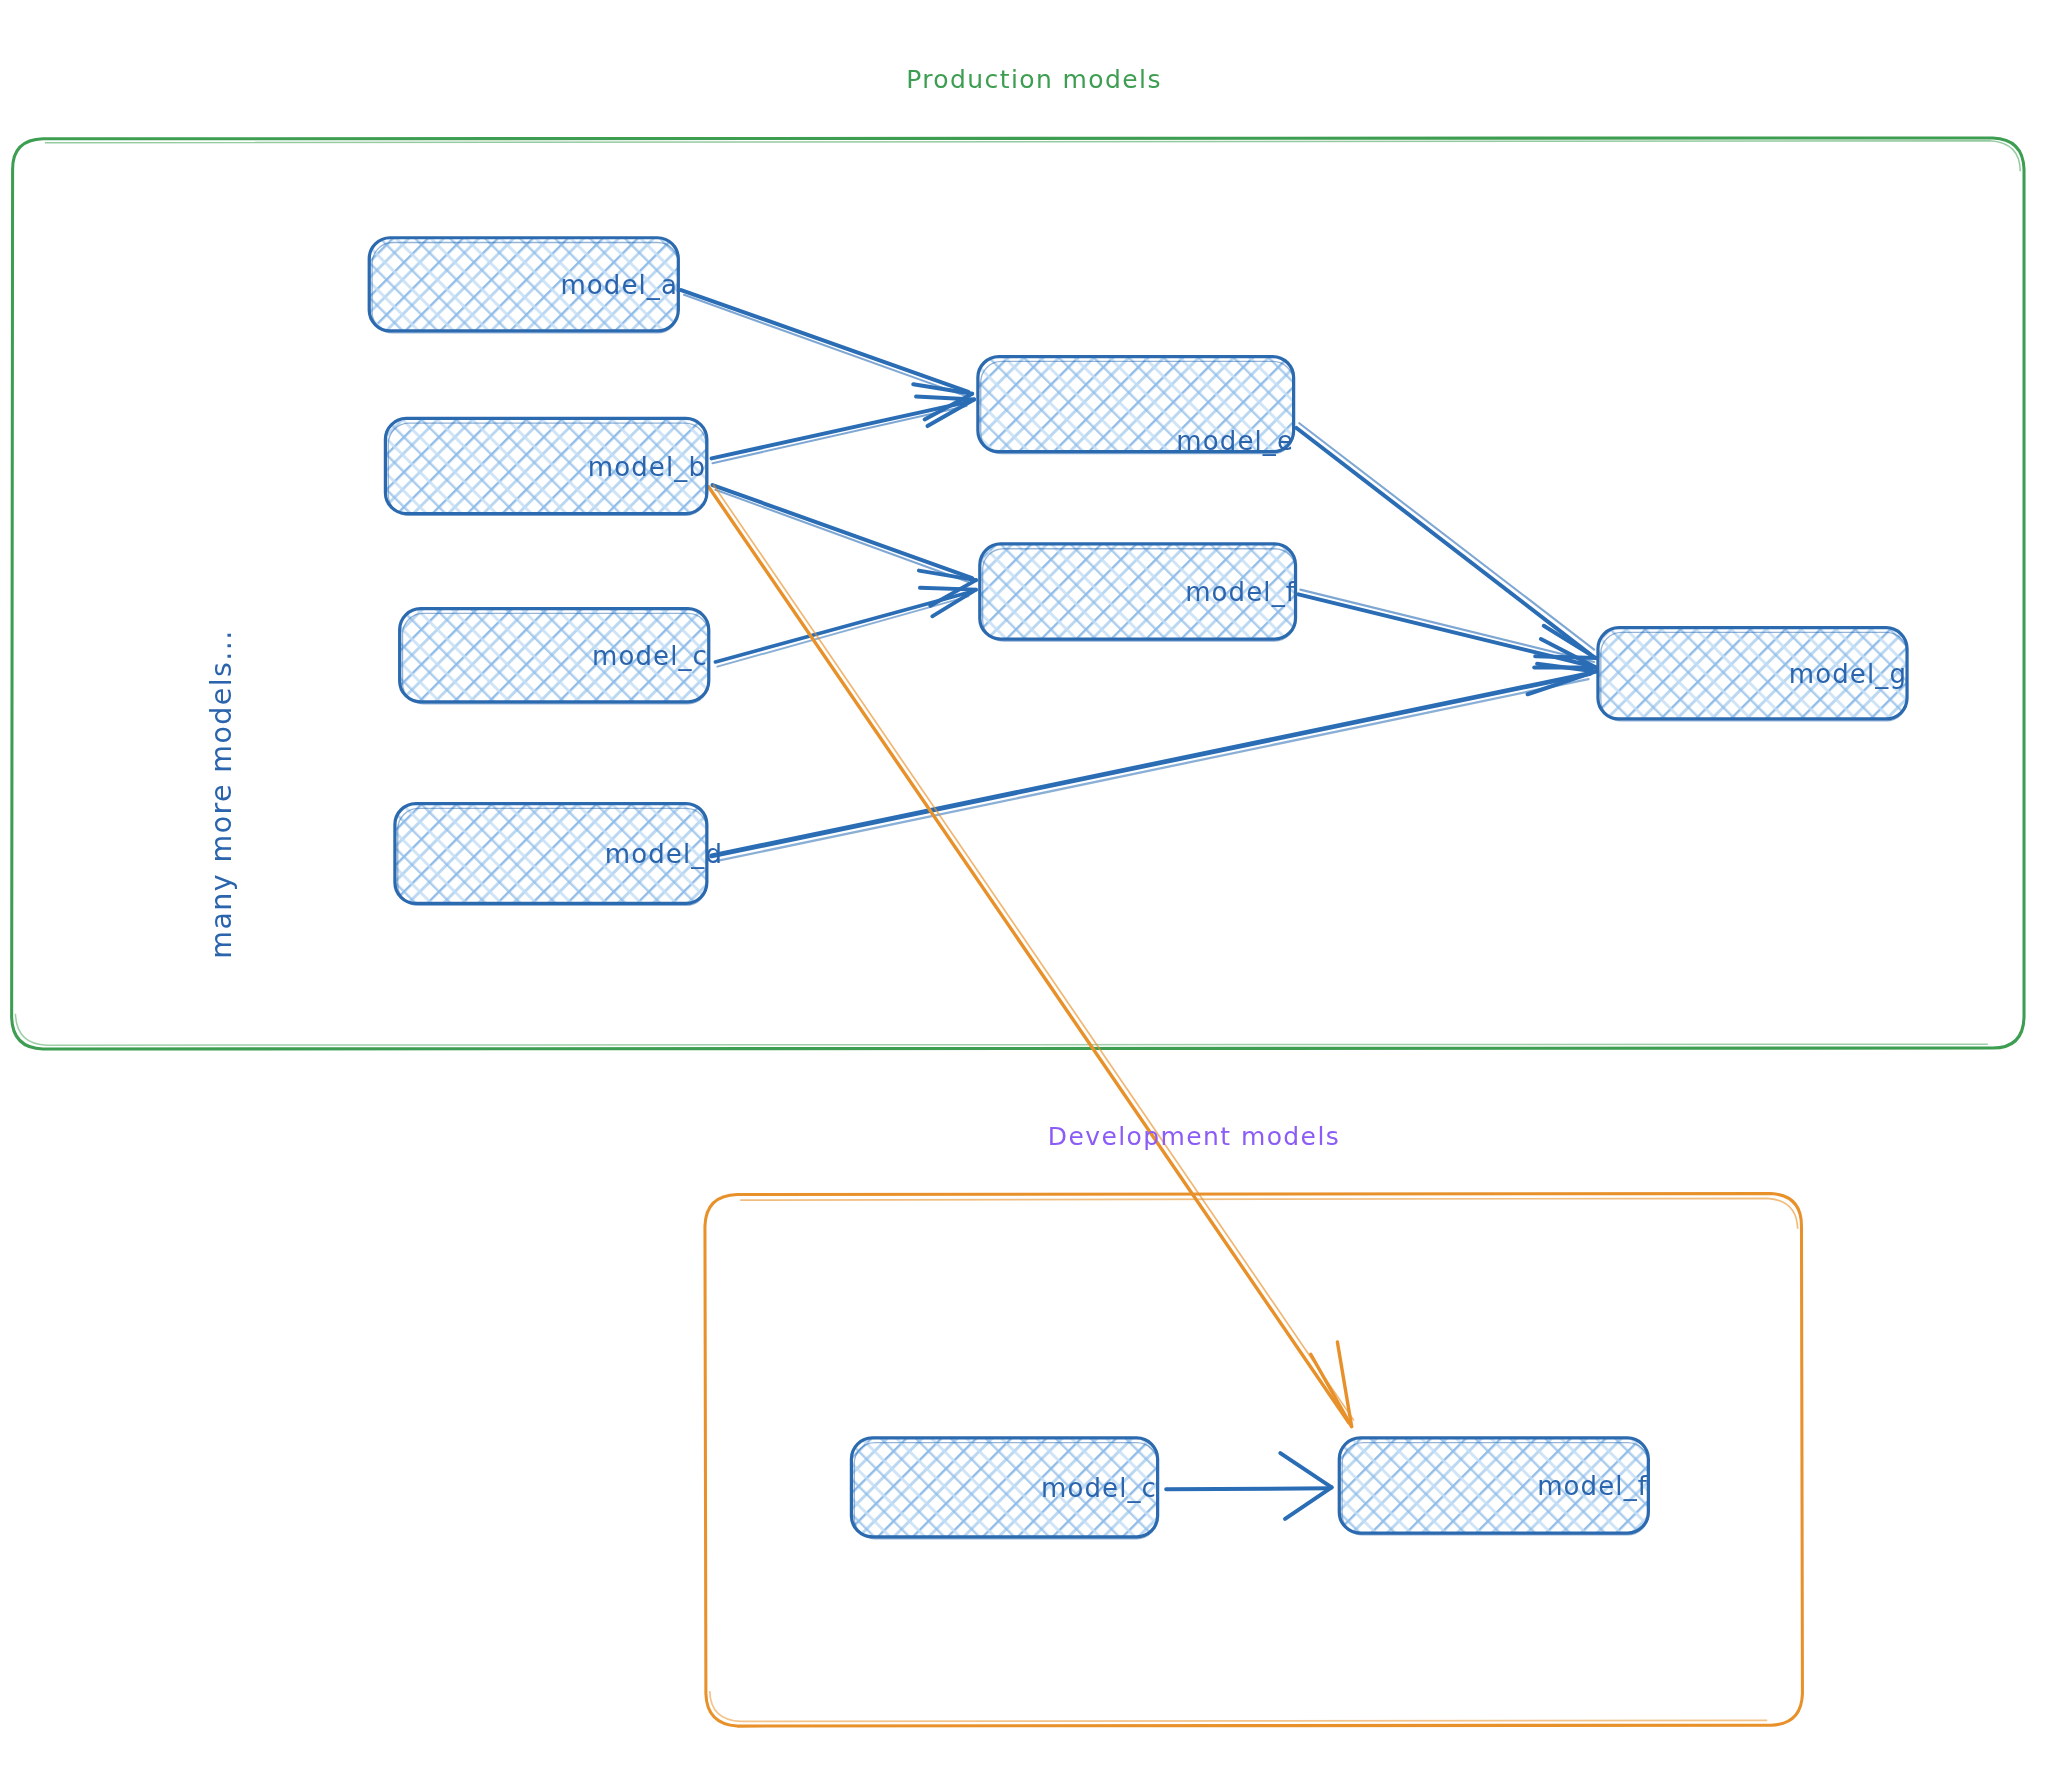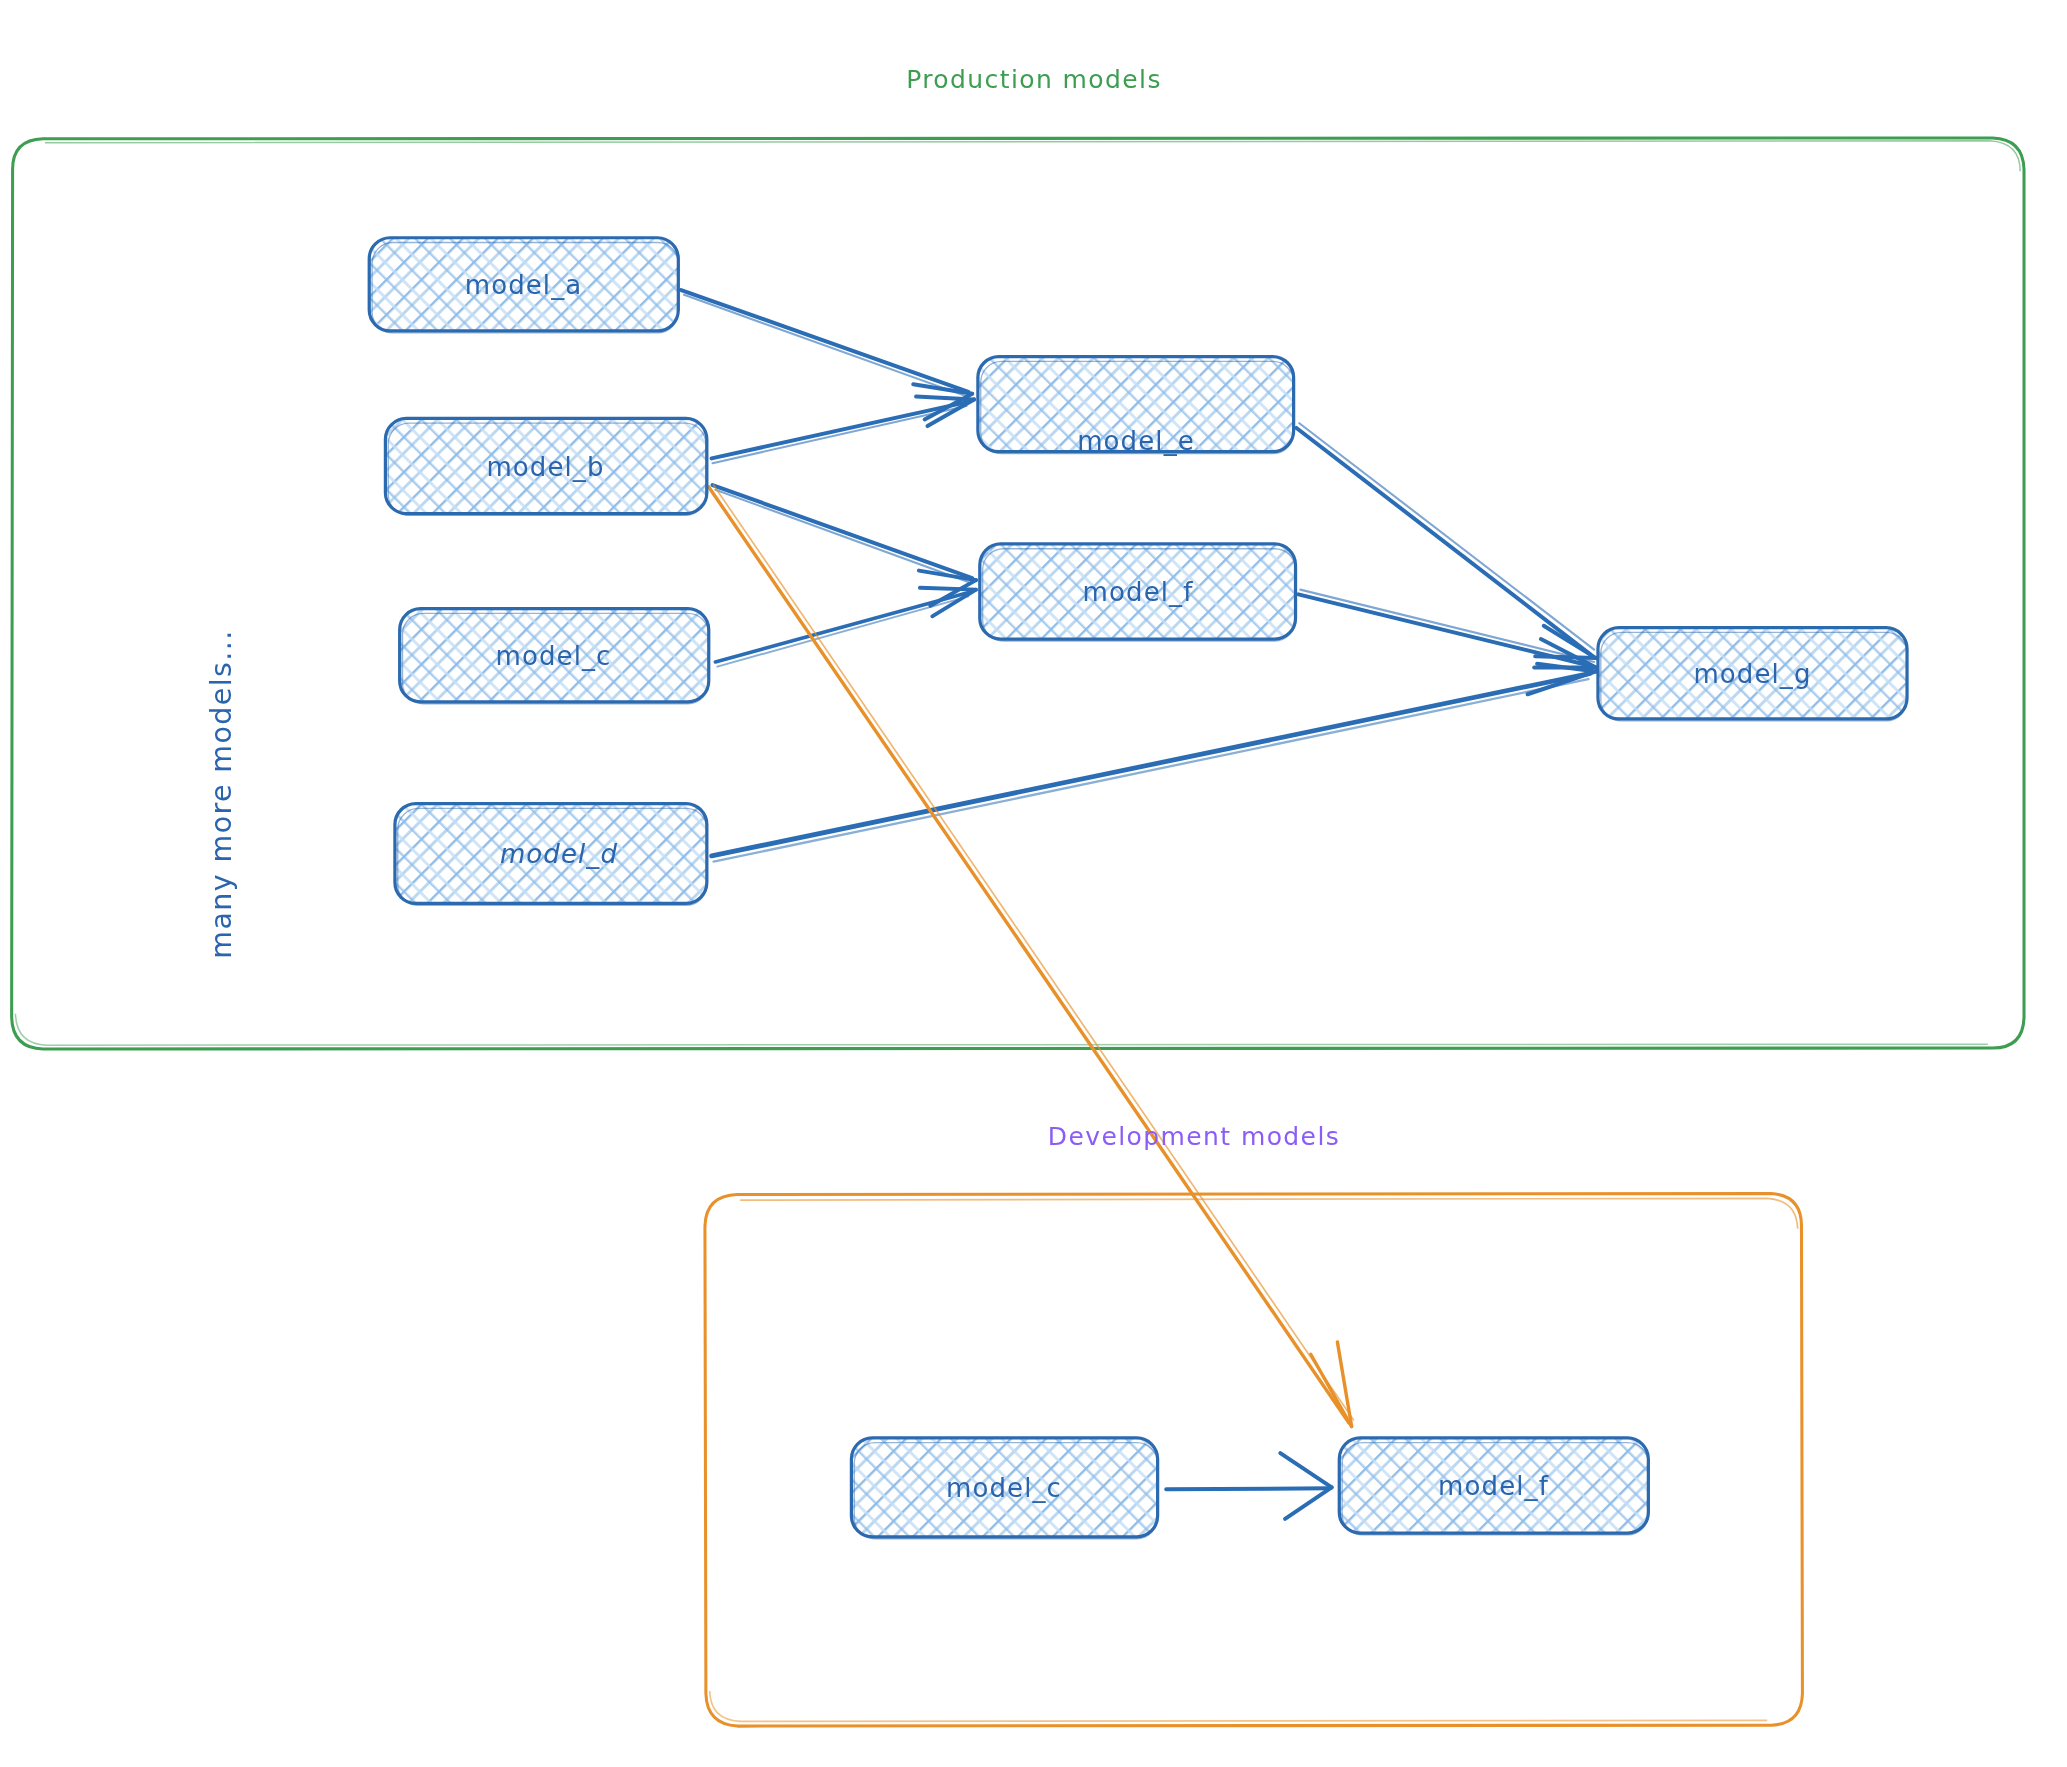--- a/index.html
+++ b/index.html
@@ -37,21 +37,21 @@
   }
   .side-note {
     font-size: 28.5px;
     letter-spacing: 1.4px;
     transform-origin: left bottom;
   }
   .node-label {
     font-size: 26px;
     letter-spacing: 1.1px;
     color: #2a64ad;
-    text-align: center;
+    text-align: right;
   }
 </style>
 </head>
 <body>
 
 <div id="stage">
 
   <svg id="canvas" viewBox="0 0 2174 1858" xmlns="http://www.w3.org/2000/svg">
     <defs>
       <pattern id="hatch" width="26" height="26" patternUnits="userSpaceOnUse" patternTransform="rotate(45)">
@@ -211,21 +211,21 @@
 
   <div class="label-text group-title" style="left:1034px; top:65px; transform:translateX(-50%); color:#3d9e52;">Production models</div>
 
   <div class="label-text group-title" style="left:1194px; top:1122px; transform:translateX(-50%); color:#8b5cf6;">Development models</div>
 
   <div class="label-text side-note" style="left:238px; top:761px; transform:rotate(-90deg) translate(-50%,0); color:#2a64ad;">many more models...</div>
 
   <div class="label-text node-label" style="left:369px; top:270px; width:309px;">model_a</div>
   <div class="label-text node-label" style="left:385px; top:452px; width:321px;">model_b</div>
   <div class="label-text node-label" style="left:399px; top:641px; width:309px;">model_c</div>
-  <div class="label-text node-label" style="left:395px; top:839px; width:328px;font-style:italic;">model_d</div>
+  <div class="label-text node-label" style="left:395px; top:839px; width:328px;">model_d</div>
   <div class="label-text node-label" style="left:978px; top:390px; width:316px;margin-top:36px;">model_e</div>
   <div class="label-text node-label" style="left:980px; top:577px; width:316px;">model_f</div>
   <div class="label-text node-label" style="left:1598px; top:659px; width:309px;">model_g</div>
   <div class="label-text node-label" style="left:851px; top:1473px; width:306px;">model_c</div>
   <div class="label-text node-label" style="left:1339px; top:1471px; width:309px;">model_f</div>
 
 </div>
 
 
 </body></html>

